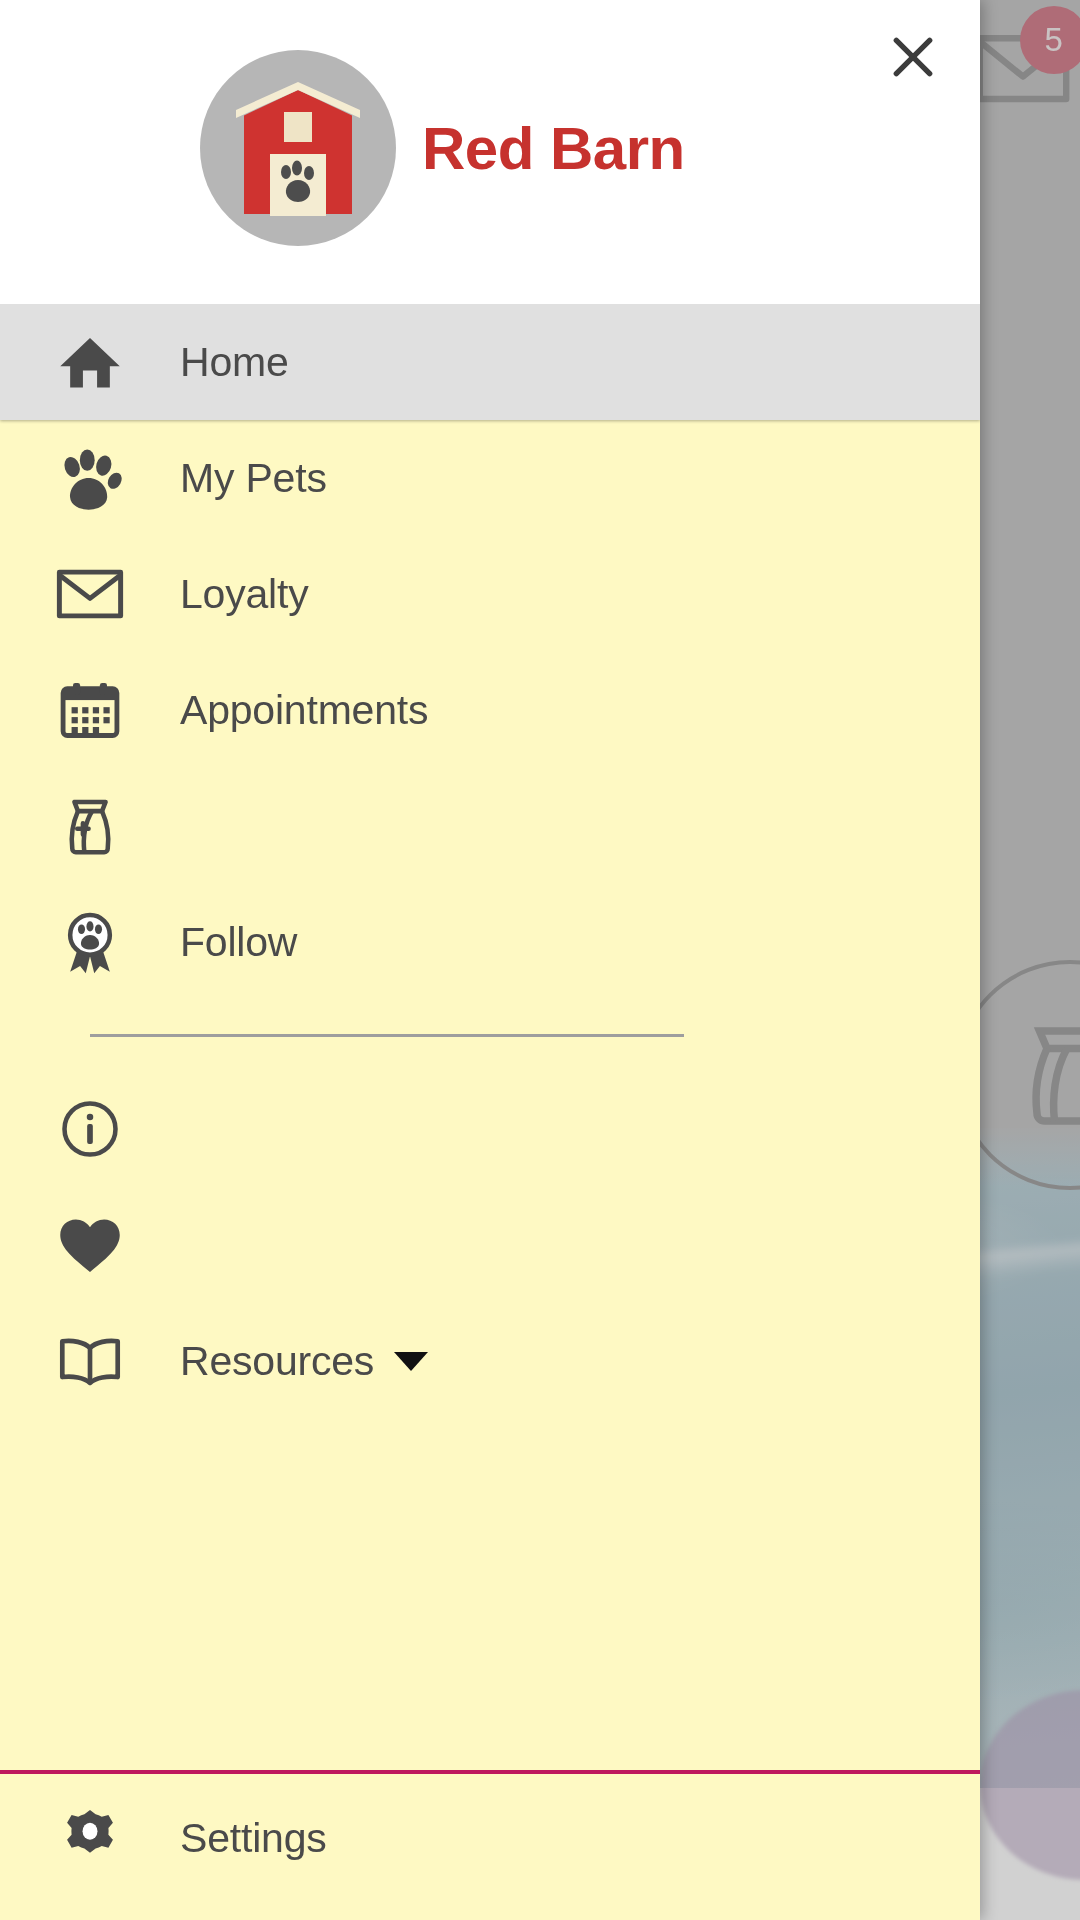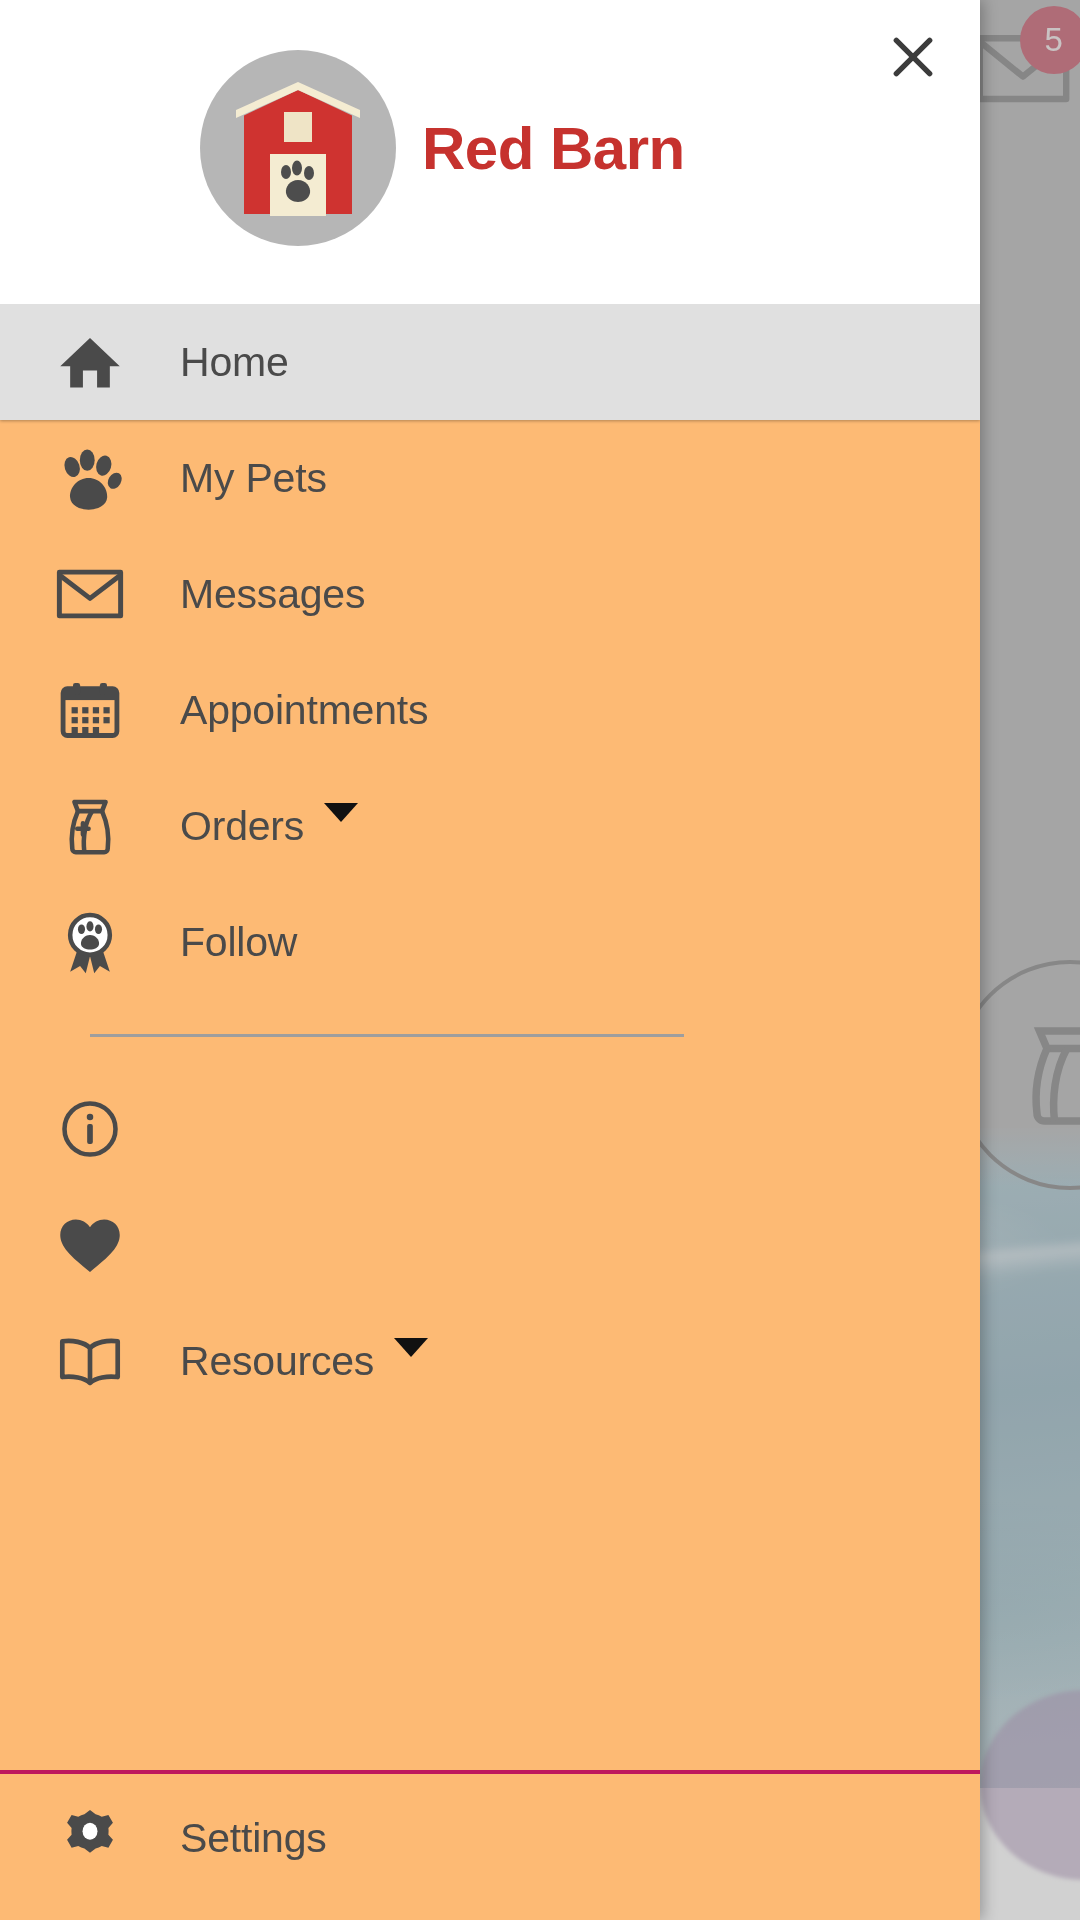--- a/index.html
+++ b/index.html
@@ -130,21 +130,21 @@
     background: rgba(120,120,120,.34);
   }
 
   
   #nav-drawer {
     position: absolute;
     left: 0;
     top: 0;
     width: 980px;
     height: 1920px;
-    background: #fdba74;
+    background: #fef9c3;
     box-shadow: 3px 0 14px rgba(0,0,0,.28);
     display: flex;
     flex-direction: column;
   }
 
   
   #drawer-header {
     position: relative;
     height: 304px;
     flex: 0 0 auto;
@@ -276,21 +276,21 @@
     white-space: nowrap;
   }
   .menu-caret {
     margin-left: 20px;
     width: 0; height: 0;
     border-left: 17px solid transparent;
     border-right: 17px solid transparent;
     border-top: 19px solid #111111;
     flex: 0 0 auto;
   }
-  .menu-row-inner { display: flex; }
+  .menu-row-inner { display: flex; align-items: center; }
 
   .section-divider {
     height: 3px;
     background: #9e9e9e;
     margin: 34px 296px 34px 90px;
   }
 
   
   #drawer-footer {
     flex: 0 0 auto;
@@ -386,21 +386,21 @@
     </div>
 
     <div class="menu-item">
       <div class="menu-icon">
         <svg width="70" height="70" viewBox="0 0 48 40" fill="none" stroke="#4a4a4a" stroke-width="3.4" stroke-linejoin="round">
           <rect x="3" y="5" width="42" height="30"></rect>
           <path d="M3 7 L24 23 L45 7"></path>
         </svg>
       </div>
       <div class="menu-row-inner">
-        <span class="menu-label">Messages</span>
+        <span class="menu-label">Loyalty</span>
       </div>
     </div>
 
     <div class="menu-item">
       <div class="menu-icon">
         <svg width="68" height="68" viewBox="0 0 48 48">
           <rect x="5" y="9" width="38" height="33" rx="3" fill="none" stroke="#4a4a4a" stroke-width="3.4"></rect>
           <rect x="5" y="9" width="38" height="8" fill="#4a4a4a"></rect>
           <rect x="12" y="5" width="5" height="8" rx="1.6" fill="#4a4a4a"></rect>
           <rect x="31" y="5" width="5" height="8" rx="1.6" fill="#4a4a4a"></rect>
@@ -426,24 +426,20 @@
 
     <div class="menu-item">
       <div class="menu-icon">
         <svg width="68" height="68" viewBox="0 0 48 48" fill="none" stroke="#4a4a4a" stroke-width="3.2" stroke-linejoin="round">
           <path d="M13 7 h22 l-2.5 6.5 h-17 z"></path>
           <path d="M15.5 13.5 c-4 9 -5 18.5 -4 26.5 a2.5 2.5 0 0 0 2.5 2.5 h20 a2.5 2.5 0 0 0 2.5 -2.5 c1 -8 0 -17.5 -4 -26.5"></path>
           <path d="M25.5 13.5 c-5.5 9 -6.5 20 -5.5 29"></path>
           <path d="M15 26 h8 M19 22 v8" stroke-linecap="round"></path>
         </svg>
       </div>
-      <div class="menu-row-inner">
-        <span class="menu-label">Orders</span>
-        <span class="menu-caret"></span>
-      </div>
     </div>
 
     <div class="menu-item">
       <div class="menu-icon">
         <svg width="68" height="68" viewBox="0 0 48 48">
           <path d="M15 30 L10 45 L17 41 L21 46 L24 34 Z" fill="#4a4a4a"></path>
           <path d="M33 30 L38 45 L31 41 L27 46 L24 34 Z" fill="#4a4a4a"></path>
           <circle cx="24" cy="19" r="14" fill="#ffffff" stroke="#4a4a4a" stroke-width="3.2"></circle>
           <g fill="#4a4a4a">
             <ellipse cx="18" cy="15" rx="2.5" ry="3.4"></ellipse>

